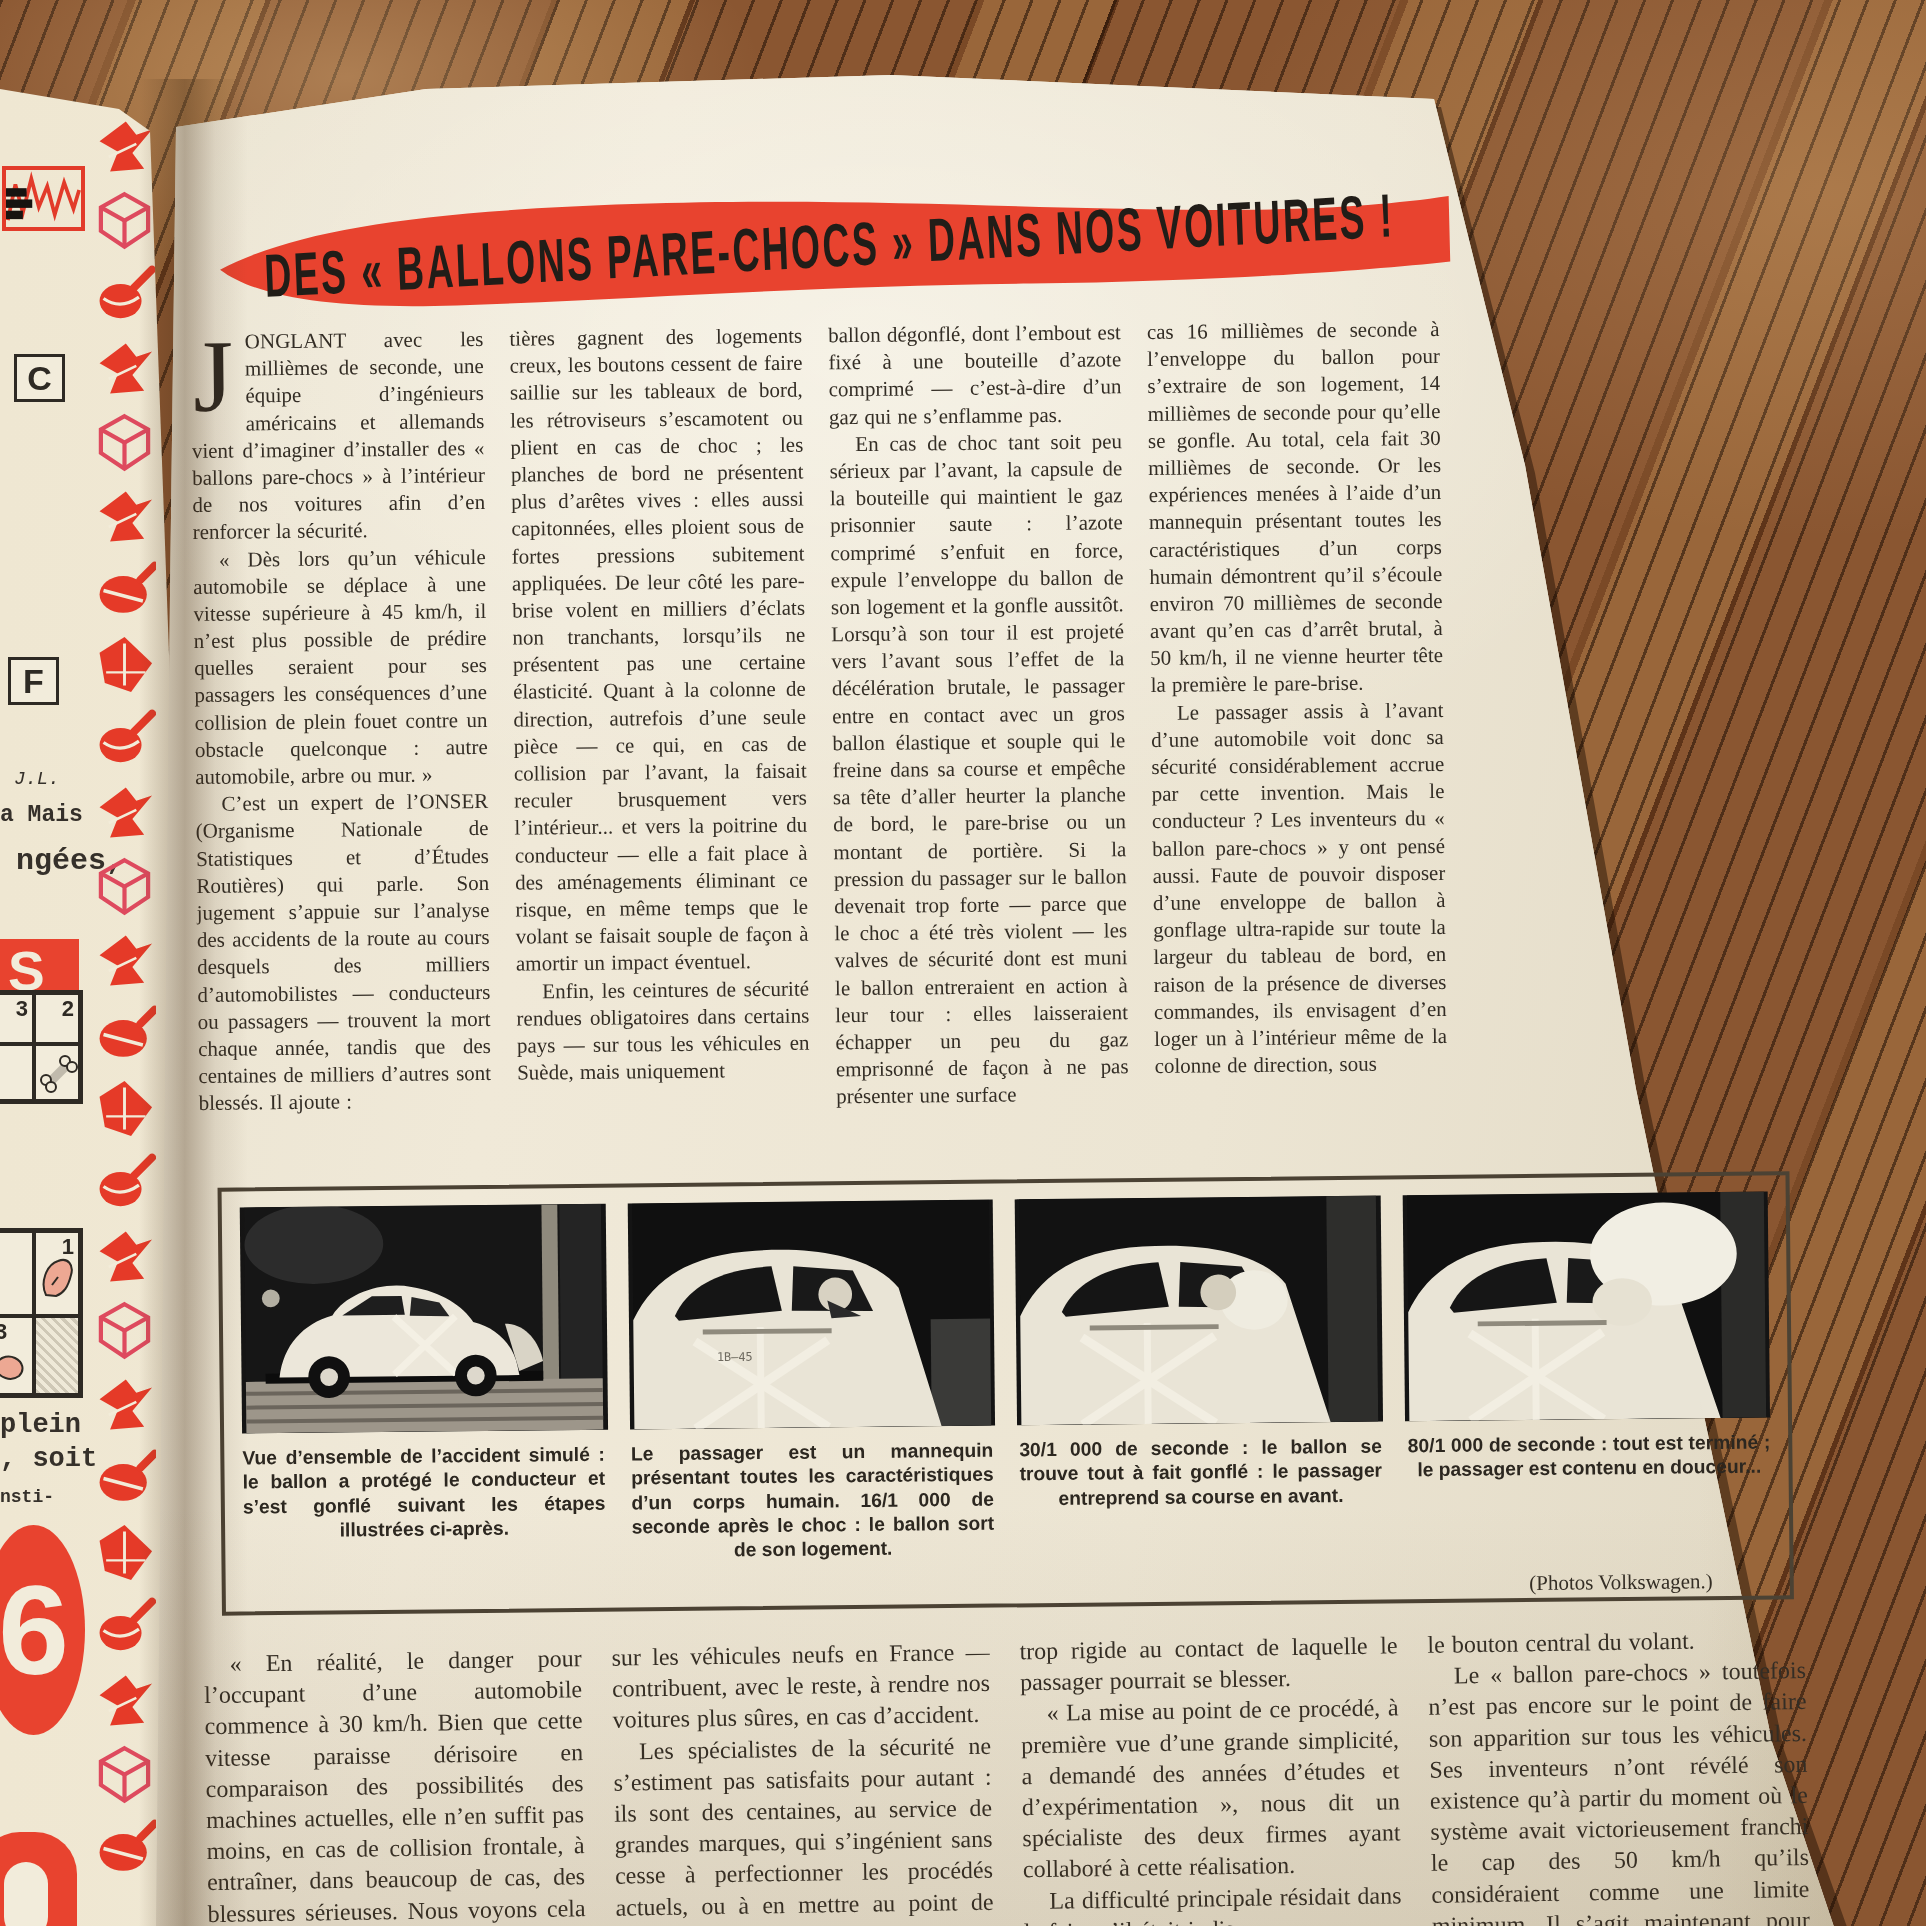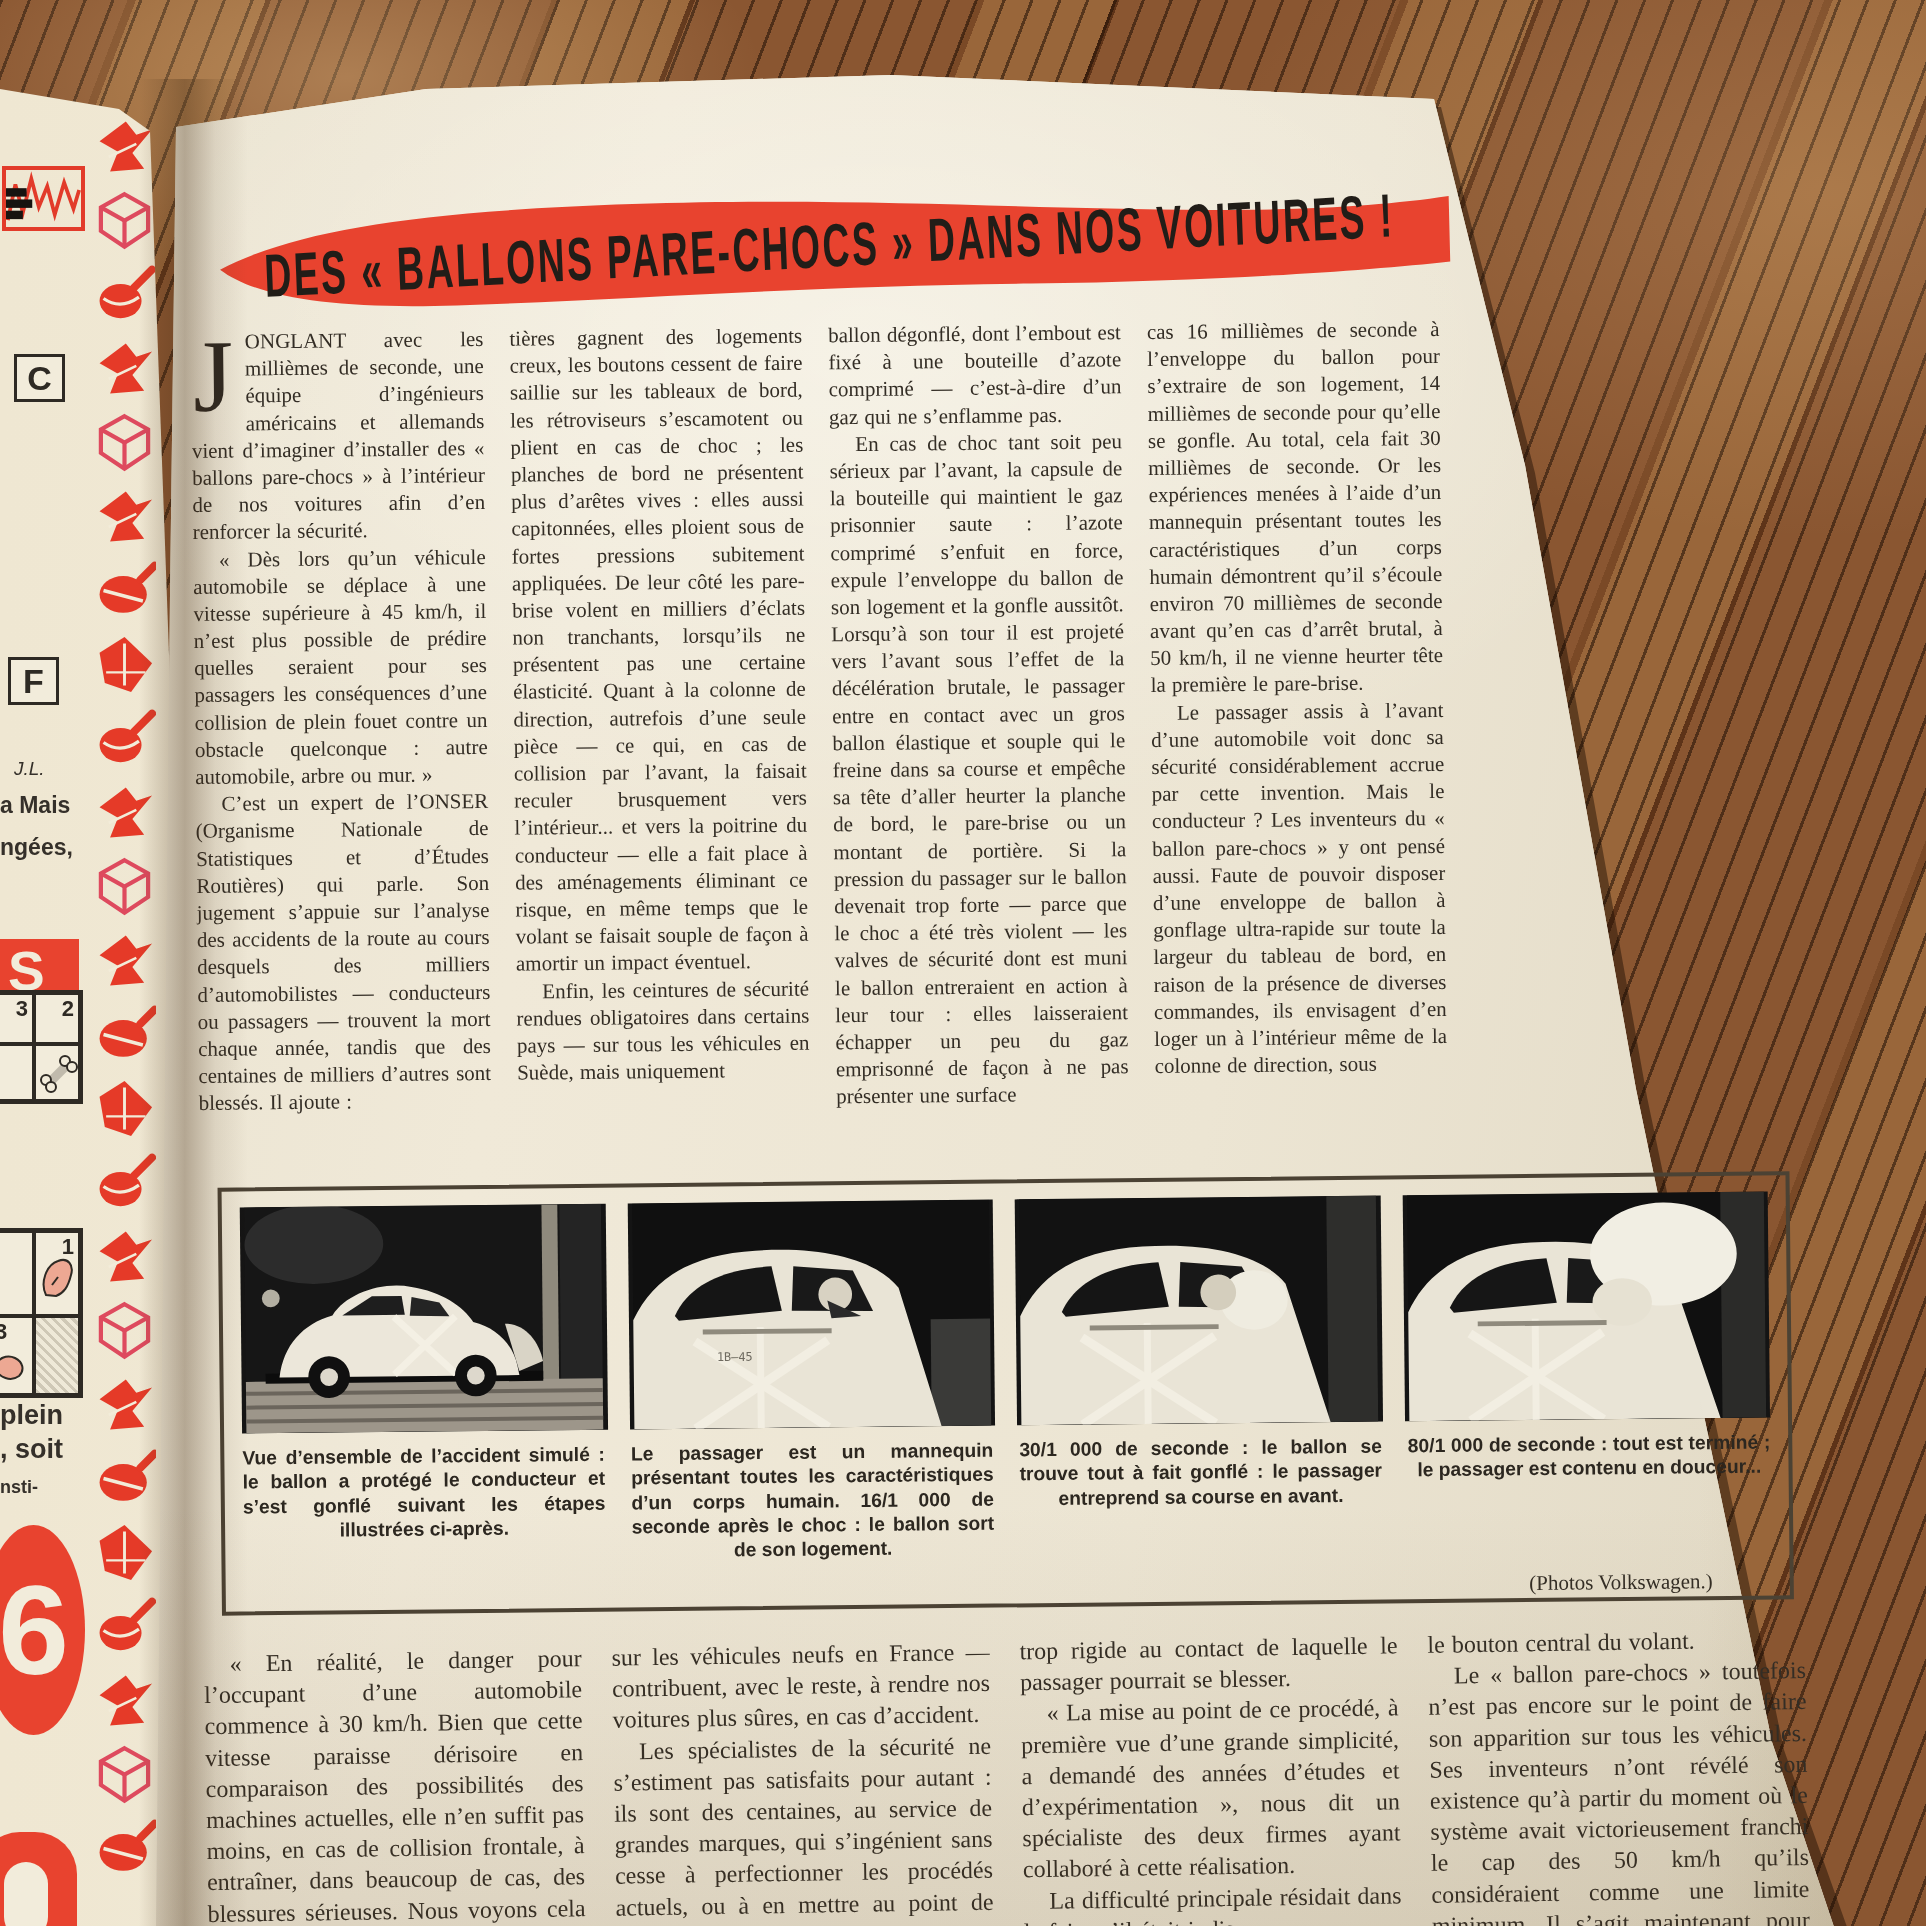--- a/index.html
+++ b/index.html
@@ -63,21 +63,21 @@
   .photo-cell svg{width:100%;height:100%;display:block;}
   .cap-row{display:grid;grid-template-columns:repeat(4,1fr);column-gap:26px;margin-top:13px;}
   .cap-row p{margin:0;font-family:"Liberation Sans",sans-serif;font-weight:700;font-size:19.3px;
     line-height:1.26;text-align:justify;text-align-last:center;color:#2c2720;}
   .credit{margin-top:16px;text-align:right;padding-right:59px;
     font-family:"Liberation Serif",serif;font-size:21px;color:#332d25;}
 
   
   .ornaments{position:absolute;left:93px;top:115px;width:71px;display:flex;flex-direction:column;gap:11px;}
   .motif{width:63px;height:63px;}
-  .frag{position:absolute;font-family:Liberation Sans, sans-serif;color:#35302a;}
+  .frag{position:absolute;font-family:Liberation Mono, monospace;color:#35302a;margin-top:10px;}
   .lbox{position:absolute;width:51px;height:48px;border:3px solid #2e2a24;background:#f2ecdb;
     display:flex;align-items:center;justify-content:center;
     font-family:"Liberation Sans",sans-serif;font-weight:700;font-size:34px;color:#2e2a24;}
   .sbanner{position:absolute;left:0;top:939px;width:79px;height:63px;background:#e8432f;
     display:flex;align-items:center;justify-content:flex-start;padding-left:8px;
     font-family:"Liberation Sans",sans-serif;font-weight:700;font-size:55px;color:#f2ecdb;}
   .pgrid{position:absolute;background:#f2ecdb;border:3px solid #2e2a24;display:grid;}
   .pgrid .cell{border:2px solid #2e2a24;position:relative;font-family:"Liberation Sans",sans-serif;
     font-weight:700;font-size:22px;color:#2e2a24;}
   .cell .num{position:absolute;top:1px;right:4px;}
@@ -138,21 +138,21 @@
 
   <div class="lbox" style="left:14px;top:354px;">
     <span>C</span>
   </div>
   <div class="lbox" style="left:8px;top:657px;">
     <span>F</span>
   </div>
 
   <div class="frag" style="left:14px;top:758px;font-style:italic;font-size:19px;">J.L.</div>
   <div class="frag" style="left:0;top:792px;font-weight:700;font-size:23px;">a Mais</div>
-  <div class="frag" style="left:0;top:834px;font-weight:700;font-size:23px;">ngées,</div>
+  <div class="frag" style="left:16px;top:834px;font-weight:700;font-size:30px;">ngées,</div>
 
   <div class="sbanner">
     <span>S</span>
   </div>
 
   <div class="pgrid" style="left:-14px;top:990px;width:97px;grid-template-columns:1fr 1fr;">
     <div class="cell" style="height:51px;">
         <span class="num">3</span>
       </div>
     <div class="cell" style="height:51px;">

